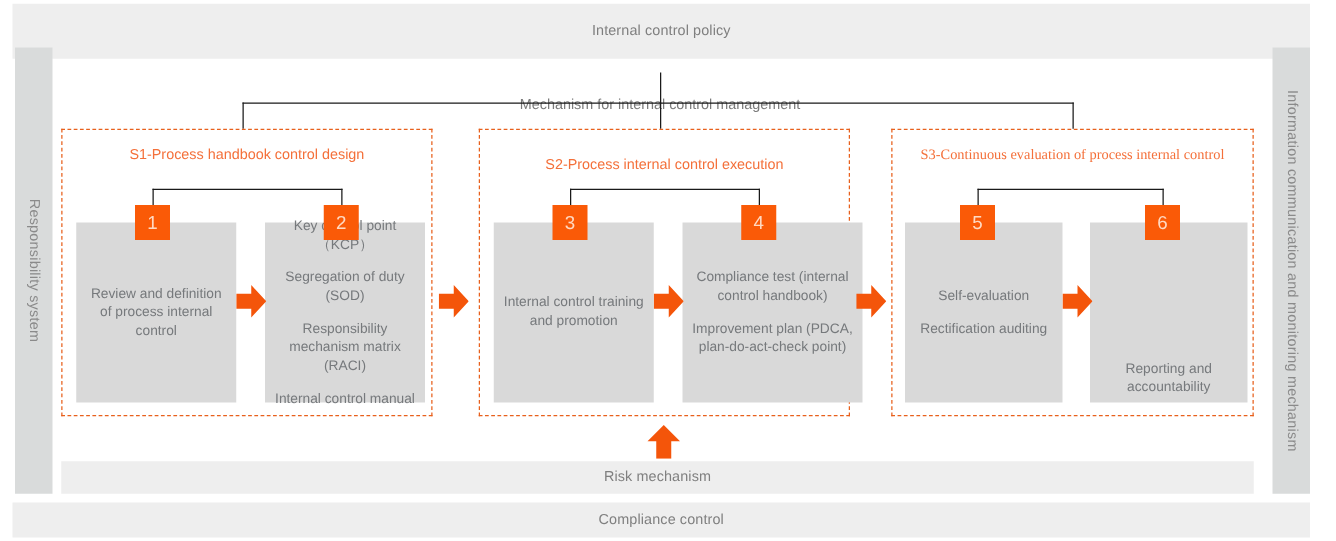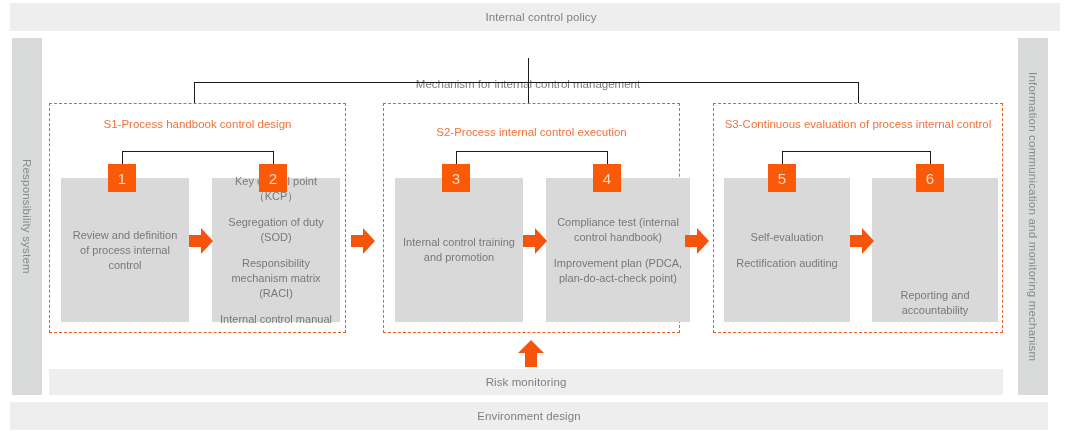--- a/index.html
+++ b/index.html
@@ -52,21 +52,21 @@
   }
 
   .arrow-r{position:absolute;}
   .arrow-u{position:absolute;}
 </style>
 </head>
 <body>
 
 <div id="stage">
 
-  <div class="band" style="left:10px;top:3px;width:1038px;height:28px;padding-left:12px;">
+  <div class="band" style="left:10px;top:3px;width:1038px;height:44px;">
     <span>Internal control policy</span>
   </div>
 
   <div class="sidepanel" style="left:12px;top:38px;width:30px;height:357px;">
     <span>Responsibility system</span>
   </div>
 
   <div class="sidepanel" style="left:1018px;top:38px;width:30px;height:357px;">
     <span>Information communication and monitoring mechanism</span>
   </div>
@@ -129,21 +129,21 @@
 
   <svg class="arrow-r" style="left:523px;top:227px;" width="24" height="28" viewBox="0 0 24 28">
     <path d="M0,8 L12,8 L12,1 L24,14 L12,27 L12,20 L0,20 Z" fill="#f4550a"></path>
   </svg>
 
   <svg class="arrow-r" style="left:685px;top:227px;" width="24" height="28" viewBox="0 0 24 28">
     <path d="M0,8 L12,8 L12,1 L24,14 L12,27 L12,20 L0,20 Z" fill="#f4550a"></path>
   </svg>
 
   <div class="stagebox" style="left:713px;top:103px;width:290px;height:230px;">
-    <div class="stagetitle" style="top:14px;">S3-Continuous evaluation of process internal control</div>
+    <div class="stagetitle" style="top:14px;font-family:Liberation Serif, serif;">S3-Continuous evaluation of process internal control</div>
   </div>
 
   <div class="hline" style="left:781.5px;top:151px;width:149px;"></div>
   <div class="vline" style="left:781.5px;top:151px;height:14px;"></div>
   <div class="vline" style="left:929.5px;top:151px;height:14px;"></div>
 
   <div class="greybox" style="left:724px;top:178px;width:126px;height:144px;">
     <p>Self-evaluation</p>
     <p>Rectification auditing</p>
   </div>
@@ -156,20 +156,20 @@
 
   <svg class="arrow-r" style="left:850px;top:227px;" width="24" height="28" viewBox="0 0 24 28">
     <path d="M0,8 L12,8 L12,1 L24,14 L12,27 L12,20 L0,20 Z" fill="#f4550a"></path>
   </svg>
 
   <svg class="arrow-u" style="left:517px;top:340px;" width="28" height="27" viewBox="0 0 28 27">
     <path d="M8,27 L8,13 L1,13 L14,0 L27,13 L20,13 L20,27 Z" fill="#f4550a"></path>
   </svg>
 
   <div class="band" style="left:49px;top:369px;width:954px;height:26px;">
-    <span>Risk monitoring</span>
+    <span>Risk mechanism</span>
   </div>
 
   <div class="band" style="left:10px;top:402px;width:1038px;height:28px;">
-    <span>Environment design</span>
+    <span>Compliance control</span>
   </div>
 
 </div>
 
 </body></html>

